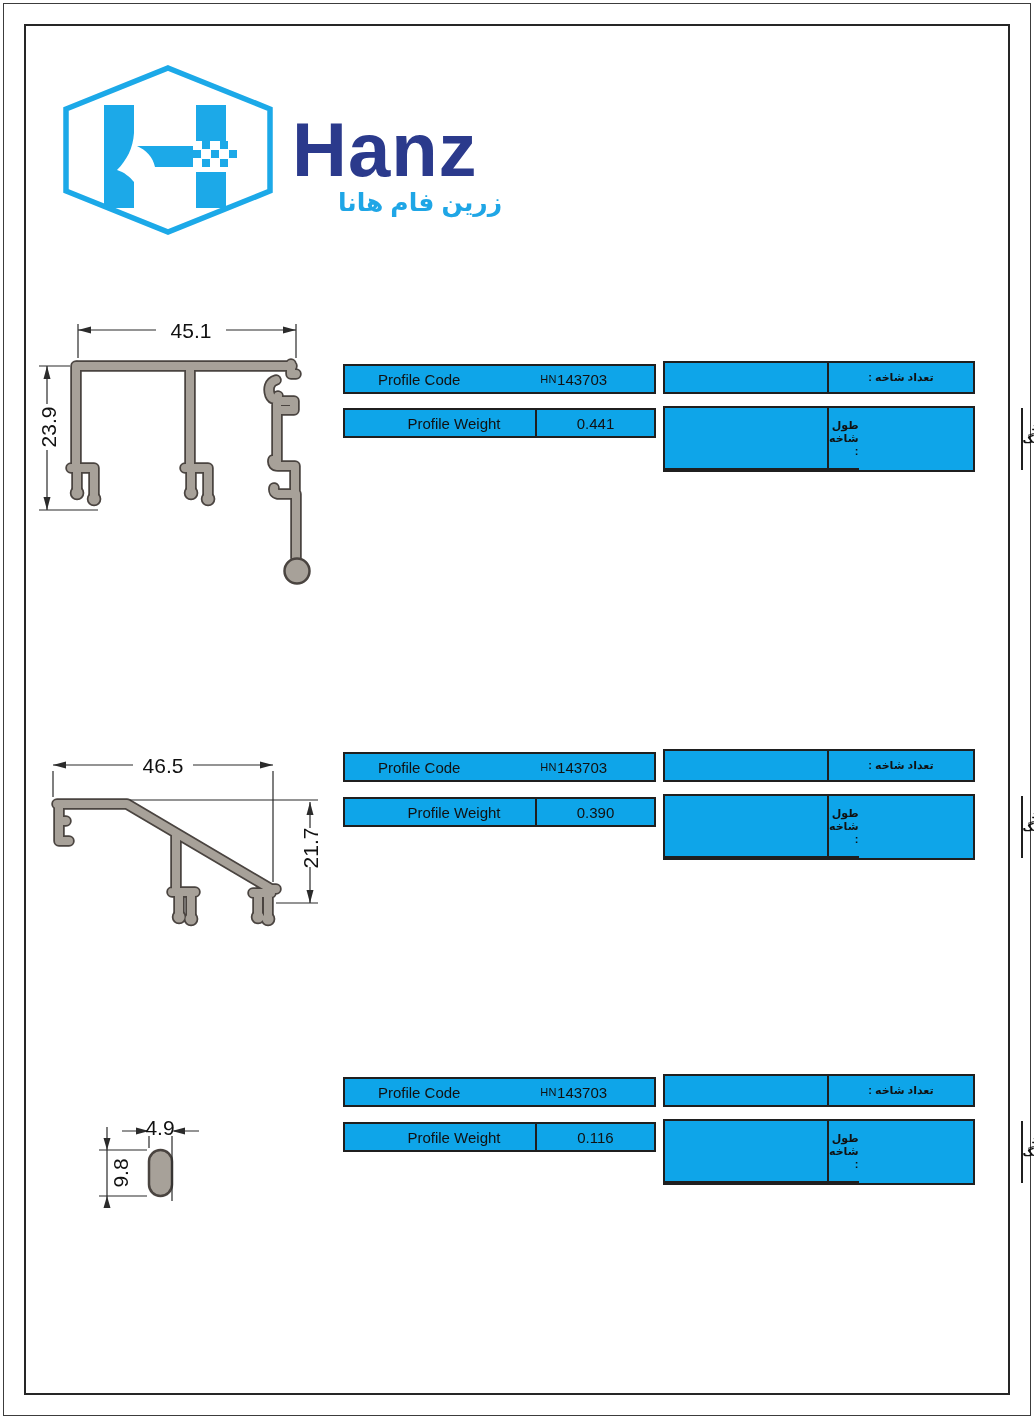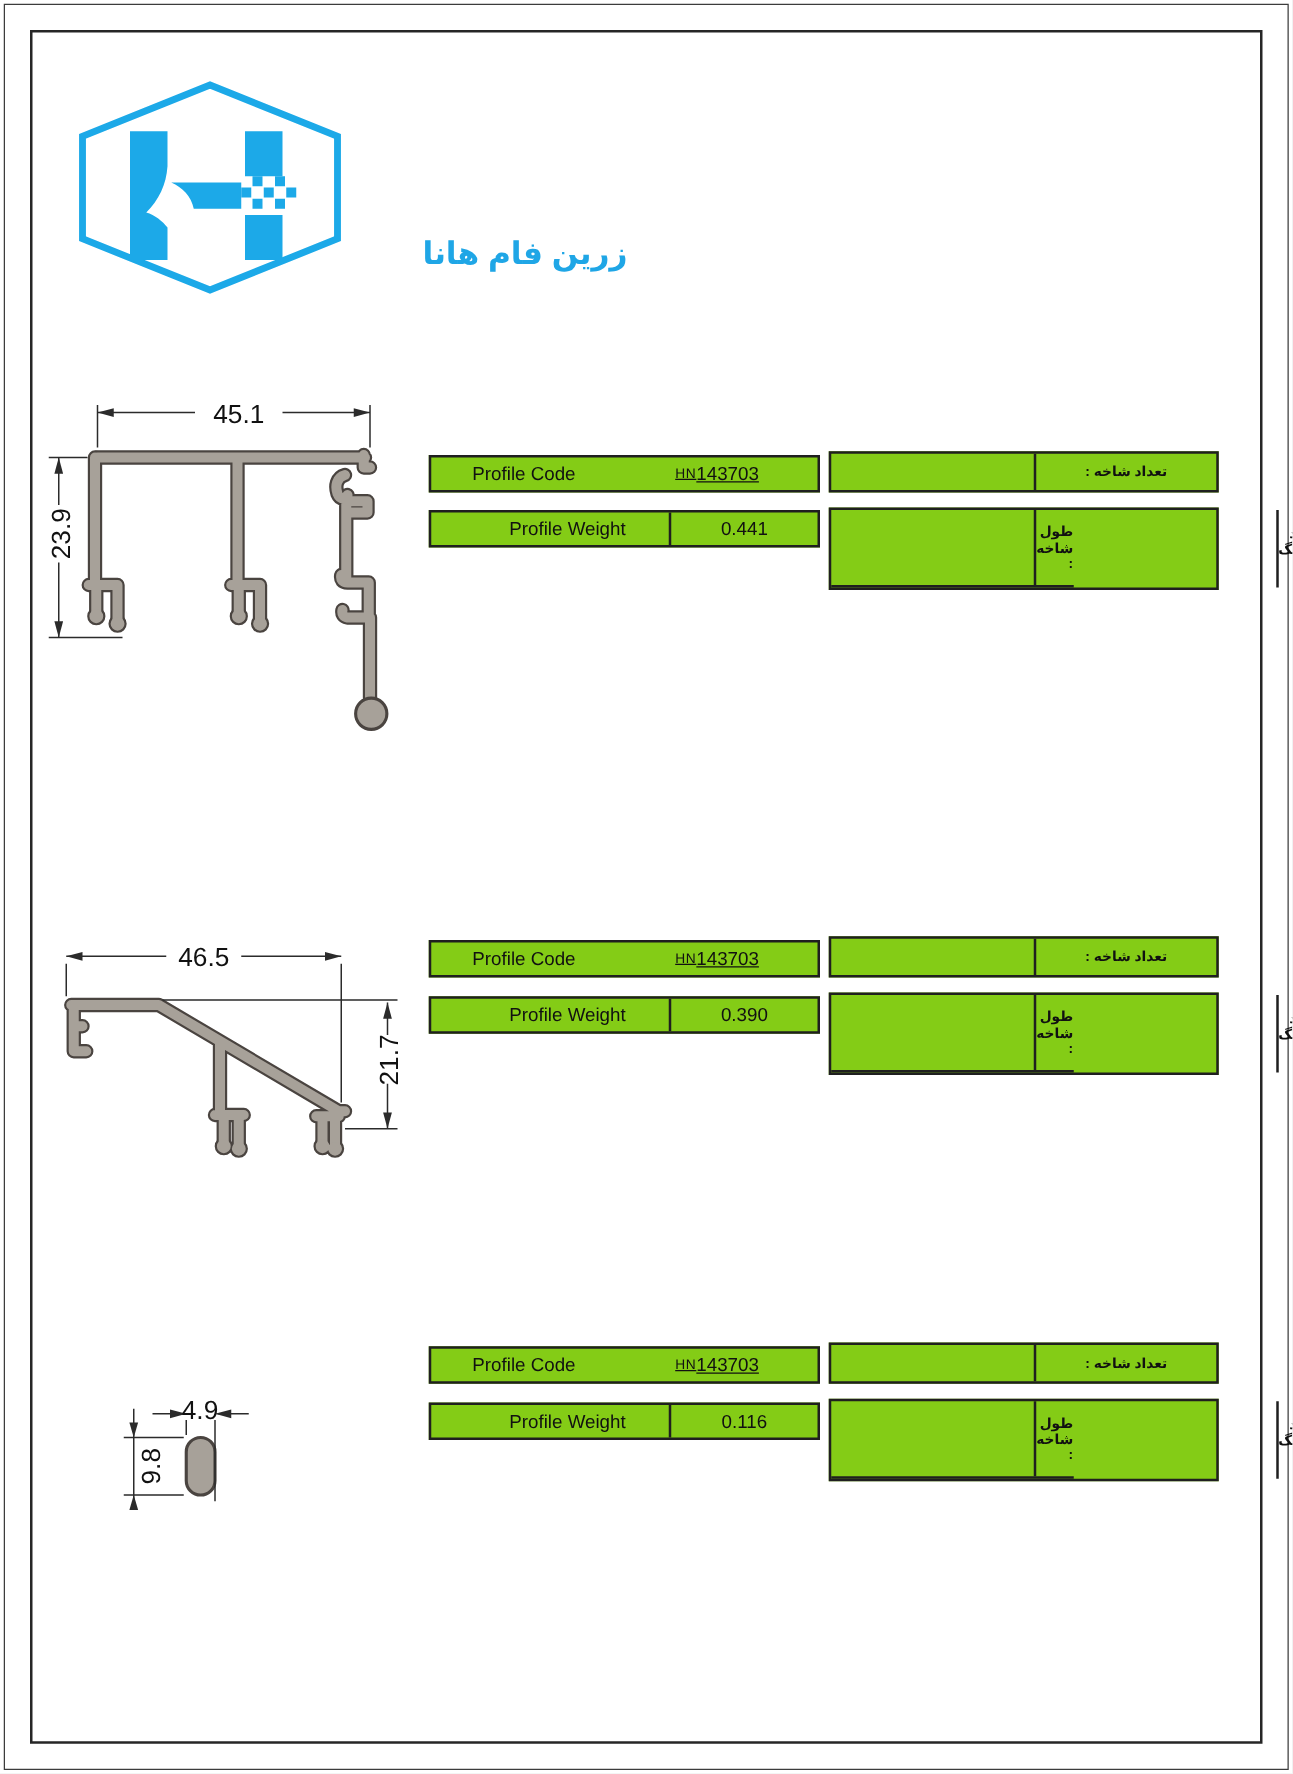--- a/index.html
+++ b/index.html
@@ -20,25 +20,25 @@
   .dk{fill:none;stroke:#4a4440;stroke-width:11.5;stroke-linecap:round;stroke-linejoin:round;}
   .mt{fill:none;stroke:#a7a199;stroke-width:8;stroke-linecap:round;stroke-linejoin:round;}
   .dkb{fill:none;stroke:#4a4440;stroke-width:14.5;stroke-linecap:round;}
   .mtb{fill:none;stroke:#a7a199;stroke-width:11;stroke-linecap:round;}
   .dim{stroke:#2b2b2b;stroke-width:1.2;fill:none;}
   .arr{fill:#2b2b2b;stroke:none;}
   .dimt{font-family:"Liberation Sans",sans-serif;font-size:21px;fill:#111;}
   .solid{fill:#a7a199;stroke:#4a4440;stroke-width:2.5;}
 
   
-  .box{position:absolute;border:2px solid #1f1f1f;background:#84cc16;box-sizing:border-box;
+  .box{position:absolute;border:2px solid #1f1f1f;background:#0ea5e9;box-sizing:border-box;
        display:flex;align-items:stretch;font-size:15px;color:#111;}
   .cellc{display:flex;align-items:center;justify-content:center;}
   .lc-label{width:48%;}
-  .lc-value{width:52%;text-decoration:underline;}
+  .lc-value{width:52%;}
   .lw-label{width:162px;border-right:2px solid #1f1f1f;padding-left:28px;}
   .lw-value{flex:1;}
   .rt-empty{width:162px;border-right:2px solid #1f1f1f;}
   .rt-label{flex:1;direction:rtl;font-weight:bold;font-size:11px;}
   .rb{flex-direction:row;}
   .rb-row{display:flex;flex:1;align-items:stretch;}
   .rb-row.first{border-bottom:2px solid #1f1f1f;}
   .hn{font-size:11px;letter-spacing:.5px;}
 </style>
 </head>
@@ -57,20 +57,21 @@
       <rect x="136" y="114" width="30" height="36"></rect>
       <rect x="142" y="83" width="8" height="8"></rect>
         <rect x="160" y="83" width="8" height="8"></rect>
       <rect x="133" y="92" width="8" height="8"></rect>
         <rect x="151" y="92" width="8" height="8"></rect>
       <rect x="169" y="92" width="8" height="8"></rect>
       <rect x="142" y="101" width="8" height="8"></rect>
         <rect x="160" y="101" width="8" height="8"></rect>
     </g>
   </svg>
+  <div class="wordmark">Hanz</div>
   <div class="tagline">زرین فام هانا</div>
 
   <svg class="psvg" style="left:30px;top:300px" width="310" height="300" viewBox="0 0 310 300">
     <defs>
       <path id="p1s" d="M 48,66 H 262
         M 46,66 V 168 M 41,168 H 64 M 47,168 V 192 M 64,168 V 198
         M 160,66 V 168 M 155,168 H 178 M 161,168 V 192 M 178,168 V 198
         M 261,64 V 74 H 266
         M 246,80 C 239,82 238,89 240,95 C 242,100 247,100 248,96
         M 247,98 V 166

